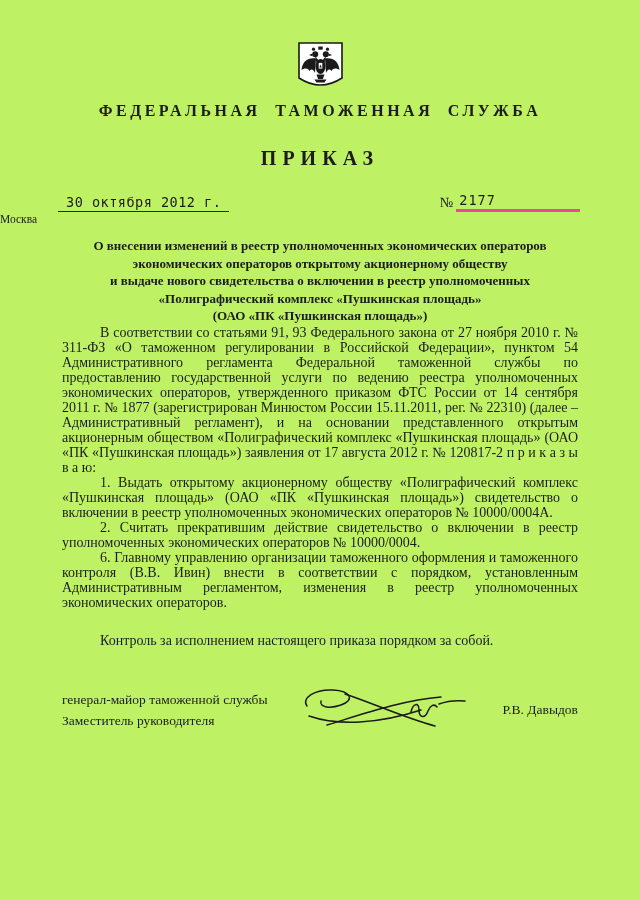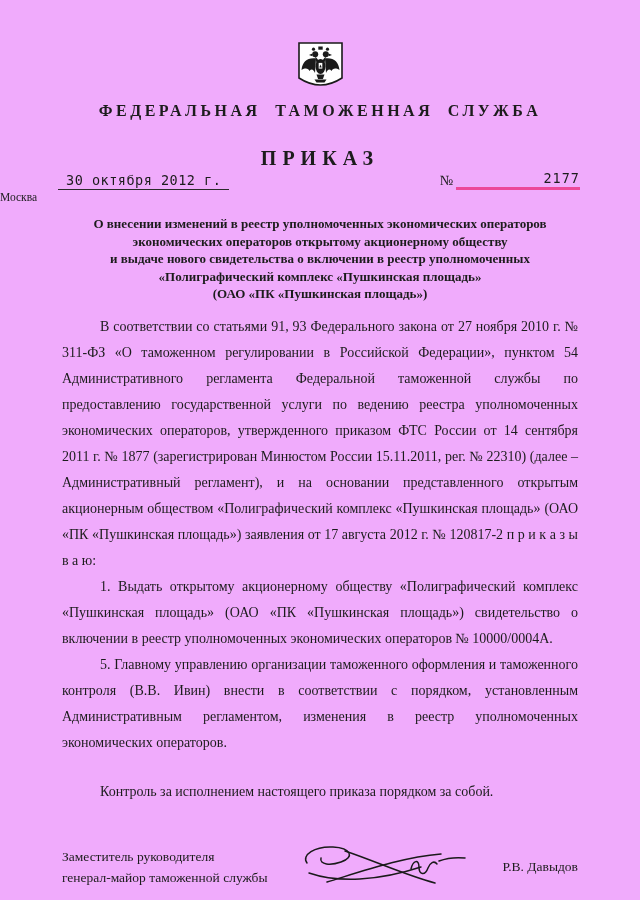--- a/index.html
+++ b/index.html
@@ -6,21 +6,21 @@
   body {
     width: 640px; height: 900px;
     background: #ffffff;
     font-family: "Liberation Serif", "DejaVu Serif", serif;
     color: #1c1c1c;
     overflow: hidden;
   }
   .page {
     position: relative;
     width: 640px; height: 900px;
-    background: #f0abfc;
+    background: #bef264;
   }
   .emblem-wrap {
     padding-top: 41px;
     display: flex;
     justify-content: center;
   }
   .agency {
     text-align: center;
     font-weight: bold;
     font-size: 16px;
@@ -34,22 +34,21 @@
     font-weight: bold;
     font-size: 20px;
     letter-spacing: 6px;
     margin-top: 27px;
   }
   .dateline {
     display: flex;
     justify-content: space-between;
     align-items: flex-end;
     padding: 0 60px 0 58px;
-    margin-top: 0;
-    text-align: right;
+    margin-top: 22px;
   }
   .date-field {
     font-family: "DejaVu Sans Mono", "Liberation Mono", monospace;
     font-size: 13.5px;
     border-bottom: 1px solid #2a2a2a;
     padding: 0 8px 1px 8px;
     letter-spacing: 0.5px;
   }
   .num-field {
     display: flex;
@@ -75,23 +74,22 @@
   }
   .order-title {
     text-align: center;
     font-weight: bold;
     font-size: 13px;
     line-height: 17.5px;
     margin-top: 12px;
   }
   .body-text {
     padding: 0 62px 0 62px;
-    margin-top: 11px;
     font-size: 14px;
-    line-height: 26px;
+    line-height: 15px;
     text-align: justify;
   }
   .body-text p {
     margin: 0;
     text-indent: 38px;
   }
   .control-line {
     margin-top: 23px !important;
     text-align: left;
   }
@@ -166,28 +164,29 @@
     <div>О внесении изменений в реестр  уполномоченных экономических операторов</div>
     <div>экономических операторов открытому акционерному обществу</div>
     <div>и выдаче  нового   свидетельства о включении в реестр уполномоченных</div>
     <div>«Полиграфический комплекс «Пушкинская площадь»</div>
     <div>(ОАО «ПК «Пушкинская площадь»)</div>
   </div>
 
   <div class="body-text">
     <p>В соответствии со статьями 91, 93 Федерального закона от 27 ноября 2010 г. № 311-ФЗ «О таможенном регулировании в Российской Федерации», пунктом 54  Административного регламента Федеральной таможенной службы по предоставлению государственной услуги по ведению реестра уполномоченных экономических операторов, утвержденного приказом ФТС России от 14 сентября 2011 г. № 1877 (зарегистрирован Минюстом России 15.11.2011, рег. № 22310) (далее – Административный регламент), и на основании представленного открытым  акционерным обществом «Полиграфический комплекс «Пушкинская площадь» (ОАО «ПК «Пушкинская площадь»)  заявления от 17 августа  2012 г. № 120817-2    п р и к а з ы в а ю:</p>
     <p>1. Выдать открытому акционерному обществу «Полиграфический комплекс «Пушкинская площадь» (ОАО «ПК «Пушкинская площадь»)  свидетельство о включении в реестр уполномоченных экономических операторов № 10000/0004А.</p>
-    <p>5. Главному управлению организации таможенного оформления и таможенного контроля (В.В. Ивин) внести в соответствии с порядком, установленным Административным регламентом, изменения в реестр уполномоченных экономических операторов.</p>
+    <p>2. Считать прекратившим действие свидетельство о включении в реестр уполномоченных экономических операторов № 10000/0004.</p>
+    <p>6. Главному управлению организации таможенного оформления и таможенного контроля (В.В. Ивин) внести в соответствии с порядком, установленным Административным регламентом, изменения в реестр уполномоченных экономических операторов.</p>
     <p class="control-line">Контроль за исполнением настоящего приказа порядком за собой.</p>
   </div>
 
   <div class="sig-block">
     <div class="sig-position">
+      <div>генерал-майор таможенной службы</div>
       <div>Заместитель руководителя</div>
-      <div>генерал-майор таможенной службы</div>
     </div>
     <div class="sig-image">
       <svg width="190" height="48" viewBox="0 0 190 48" aria-label="signature">
         <g class="ink" stroke-width="1.5">
           <path d="M14,22 C8,14 22,5 40,6 C58,7 62,16 48,21 C38,24.5 26,24 28,17"></path>
           <path d="M16,32 C45,42 85,40 128,26"></path>
           <path d="M34,41 C70,30 110,16 148,13"></path>
           <path d="M52,10 C82,20 112,34 142,42"></path>
           <path d="M118,28 c2,-9 8,-10 8,-2 c0,8 6,9 9,1 c2,-5 6,-8 9,-4"></path>
           <path d="M146,20 c8,-3 16,-4 26,-3"></path>

